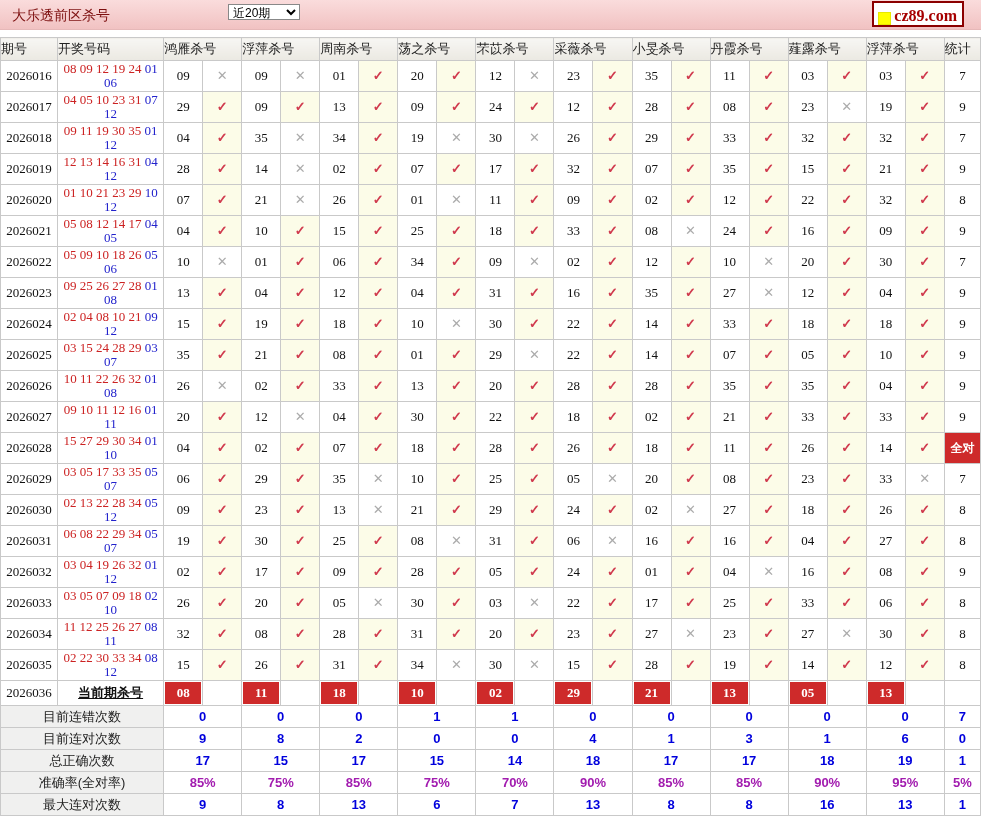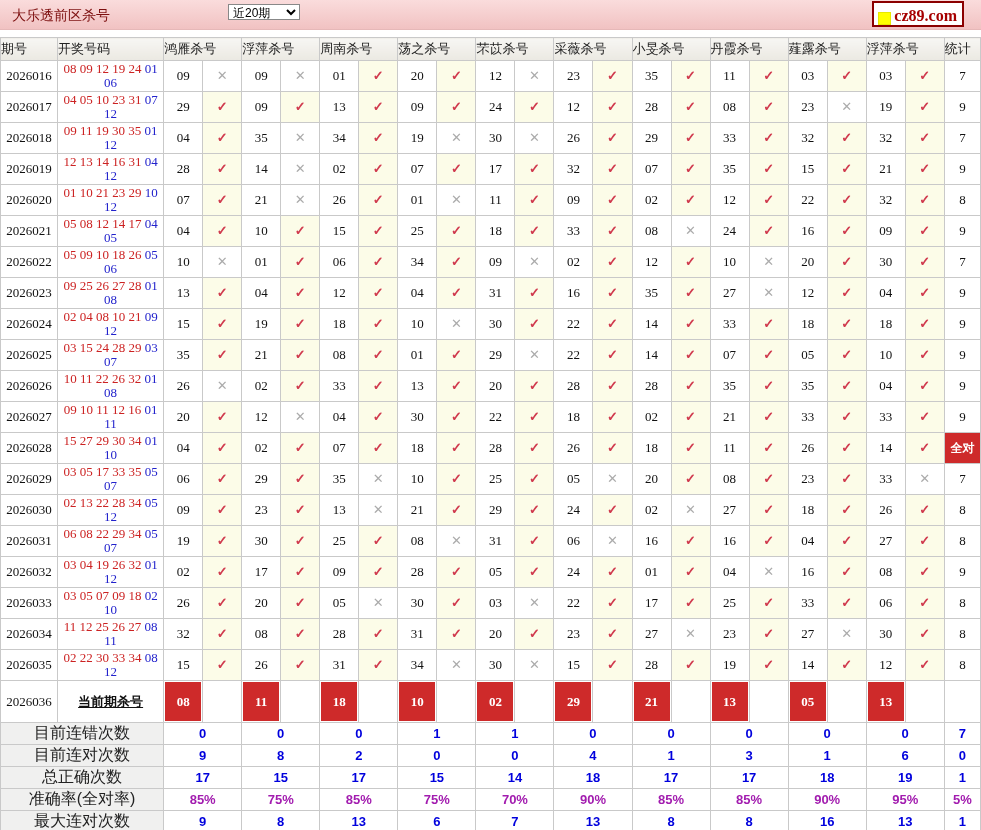--- a/index.html
+++ b/index.html
@@ -43,32 +43,32 @@
   td.draw { line-height: 14px; font-size: 12px; white-space: nowrap; }
   .num-front { color: #cc2222; }
   .num-back  { color: #2222cc; }
   td.mark { font-size: 15px; }
   td.mark.ok { background: #fcfce8; color: #d03a4e; font-weight: bold; }
   td.mark.bad { color: #ababab; font-weight: normal; }
   td.stat { font-size: 13px; }
   td.stat.all { background: #ce2a2a; color: #fff; font-family: "Liberation Sans", sans-serif; font-weight: bold; font-size: 12px; padding: 0; }
 
   
-  tr.current td { height: 42px; text-align: center; }
+  tr.current td { height: 25px; text-align: center; }
   td.cur-label { background: #ce2a2a; color: #fff; font-family: "Liberation Sans", sans-serif; font-weight: bold; font-size: 13px; text-align: center; text-decoration: underline; }
   td.cur-kill { padding: 1px; }
   td.cur-kill .badge {
     display: flex; align-items: center; justify-content: center;
     width: 100%; height: 100%; background: #ce2a2a; color: #fff;
     font-family: "Liberation Serif", serif; font-weight: bold; font-size: 13px;
   }
 
   
   tbody.summary td { height: 22px; text-align: center; }
-  td.sum-label { background: #f0f0ef; font-size: 16px; color: #222; }
+  td.sum-label { background: #f0f0ef; font-size: 13px; color: #222; }
   td.sum-val { font-weight: bold; font-size: 13px; color: #0000dd; background: #fff; }
   tr.red-row td.sum-val { color: #a21caf; }
 </style>
 </head>
 <body>
 
 <div class="topbar">
   <span class="topbar-title">大乐透前区杀号</span>
   <select class="range-select" id="rangeSelect"><option>近20期</option></select>
   <div class="logo">

